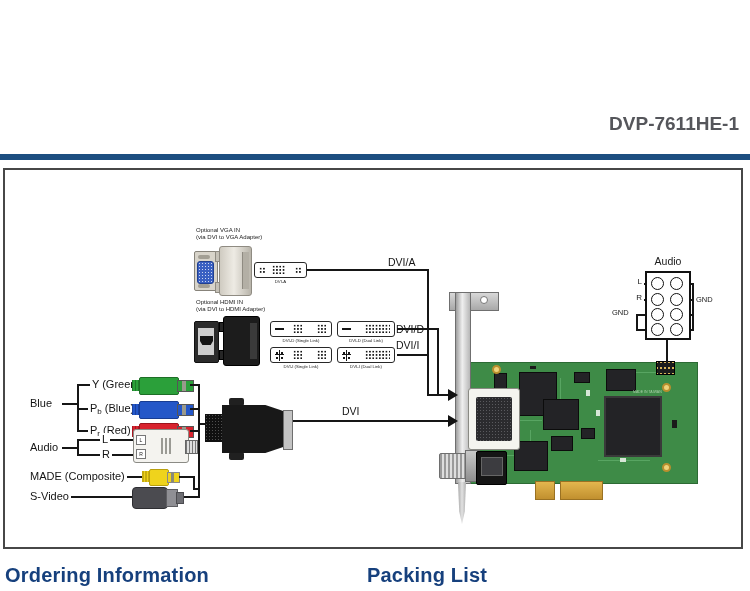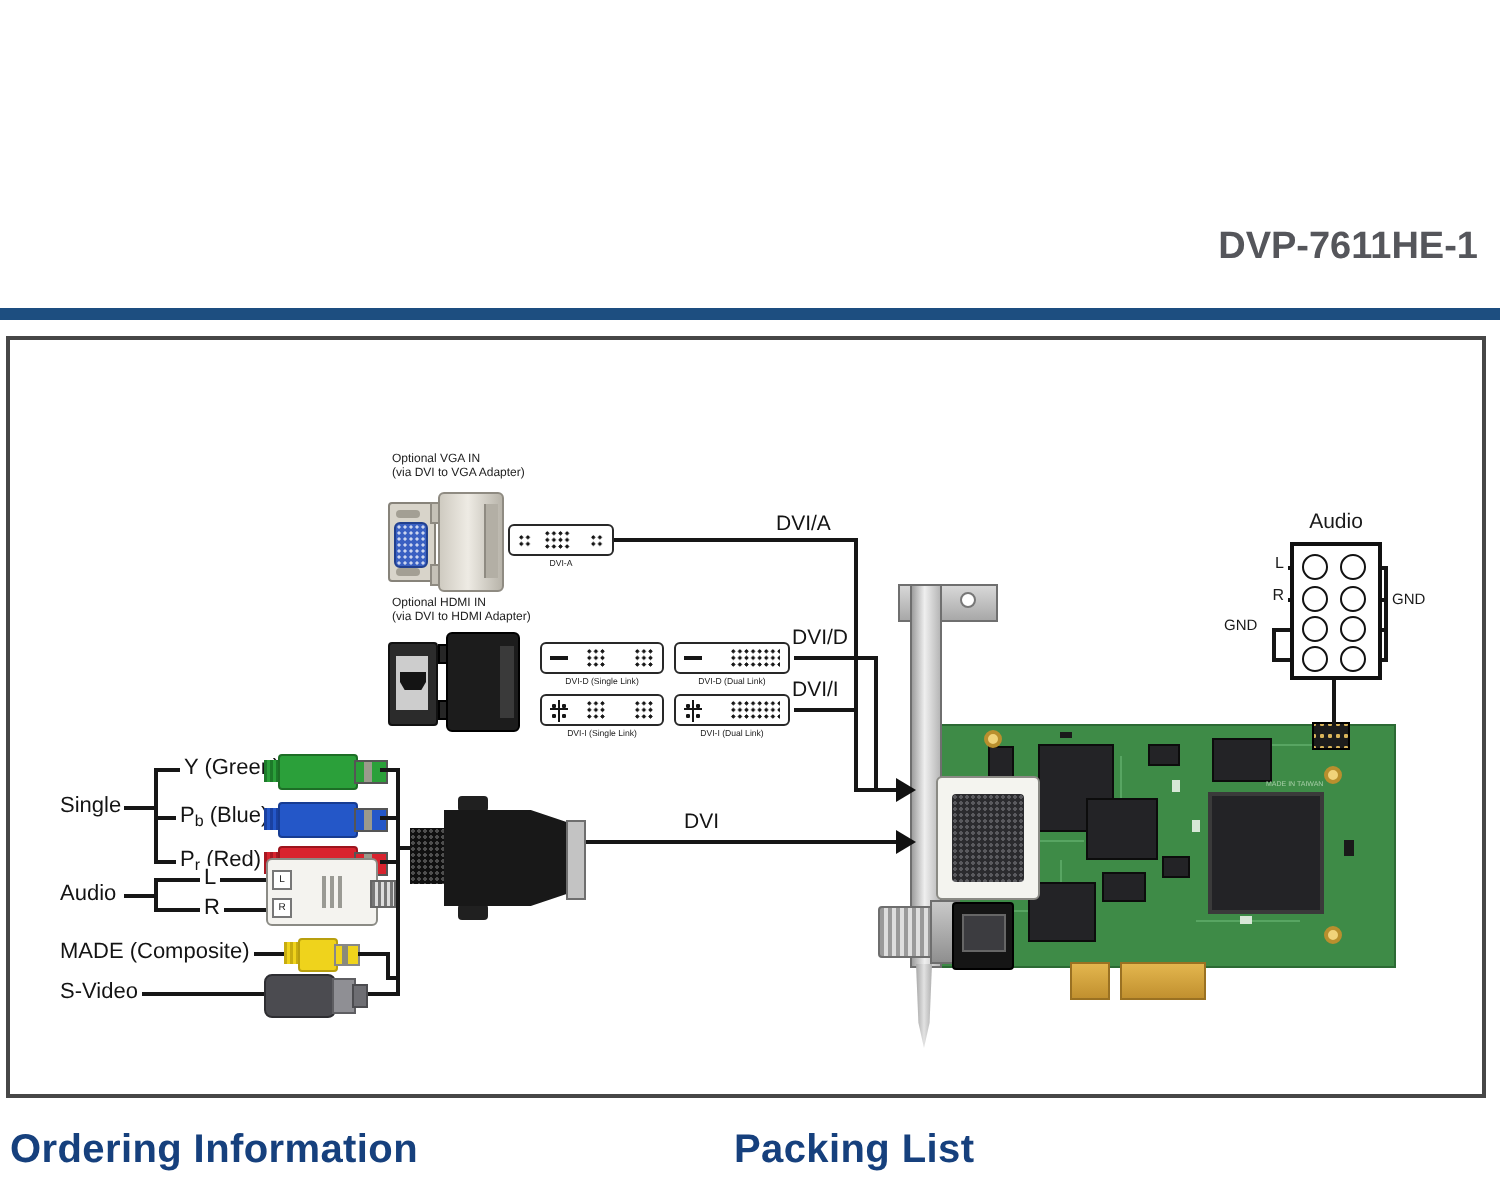--- a/index.html
+++ b/index.html
@@ -117,29 +117,29 @@
 
   <div class="ln" style="left:307px;top:269px;width:121px;height:2px;"></div>
   <div class="ln" style="left:427px;top:269px;width:2px;height:126px;"></div>
   <div class="ln" style="left:397px;top:328px;width:42px;height:2px;"></div>
   <div class="ln" style="left:437px;top:328px;width:2px;height:67px;"></div>
   <div class="ln" style="left:397px;top:354px;width:32px;height:2px;"></div>
   <div class="ln" style="left:427px;top:394px;width:23px;height:2px;"></div>
   <div class="arrowR" style="left:448px;top:389px;"></div>
 
   <div class="t sig" style="left:388px;top:257px;">DVI/A</div>
-  <div class="t sig" style="left:396px;top:314px;">DVI/D</div>
+  <div class="t sig" style="left:396px;top:324px;">DVI/D</div>
   <div class="t sig" style="left:396px;top:340px;">DVI/I</div>
 
   <div class="ln" style="left:62px;top:403px;width:16px;height:2px;"></div>
   <div class="ln" style="left:77px;top:384px;width:2px;height:48px;"></div>
   <div class="ln" style="left:78px;top:384px;width:56px;height:2px;"></div>
   <div class="ln" style="left:78px;top:408px;width:56px;height:2px;"></div>
   <div class="ln" style="left:78px;top:430px;width:56px;height:2px;"></div>
-  <div class="t lbl11" style="left:30px;top:397px;">Single</div>
+  <div class="t lbl11" style="left:30px;top:397px;">Blue</div>
 
   <div class="t lbl11 bg" style="left:90px;top:378px;"><span>Y</span><span class="sub"></span><span> (Green)</span></div>
   <div class="t lbl11 bg" style="left:88px;top:402px;"><span>P</span><span class="sub">b</span><span> (Blue)</span></div>
   <div class="t lbl11 bg" style="left:88px;top:424px;"><span>P</span><span class="sub">r</span><span> (Red)</span></div>
 
   <div class="abs" style="left:132px;top:380px;width:7px;height:11px;background:repeating-linear-gradient(90deg,#1d7a2a 0 1.5px,#2ba03a 1.5px 3px);"></div>
   <div class="abs" style="left:139px;top:377px;width:38px;height:16px;background:#2ba03a;border:1px solid #1d6e26;border-radius:2px;"></div>
   <div class="abs" style="left:177px;top:380px;width:15px;height:10px;background:linear-gradient(90deg,#2ba03a 0 4px,#9a9a8c 4px 8px,#2ba03a 8px);border:1px solid #555;"></div>
 
   <div class="abs" style="left:132px;top:404px;width:7px;height:11px;background:repeating-linear-gradient(90deg,#1a41a0 0 1.5px,#2457c8 1.5px 3px);"></div>

